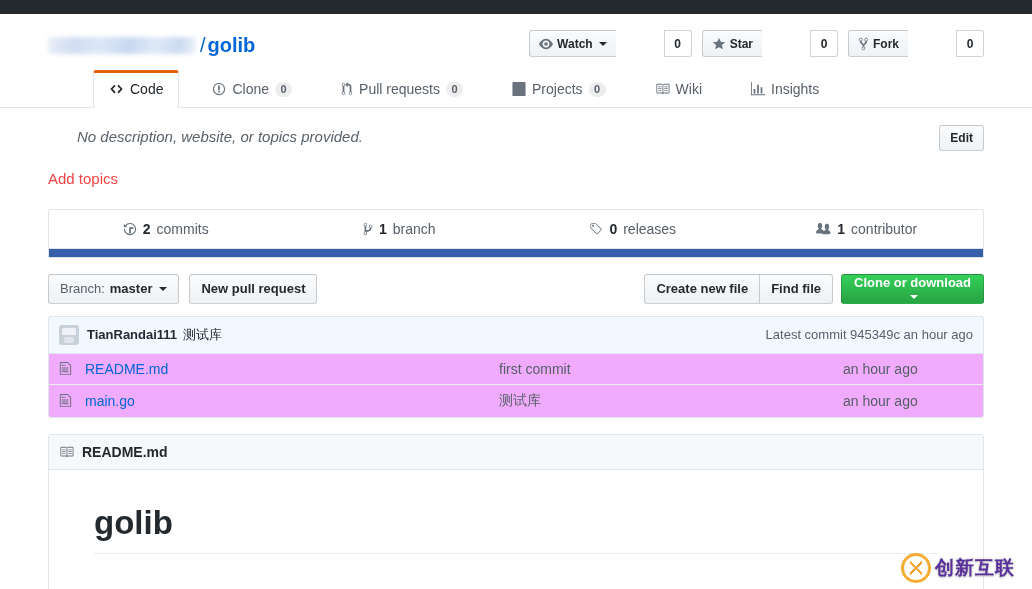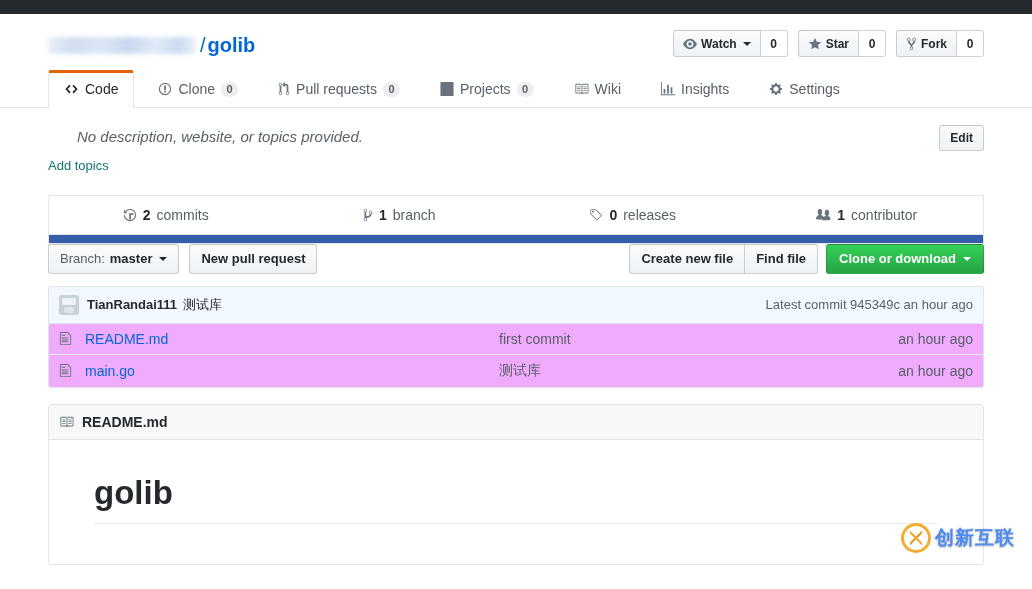--- a/index.html
+++ b/index.html
@@ -71,20 +71,21 @@
   
   .repo-actions {
     display: flex;
     gap: 10px;
     padding-top: 2px;
   }
   .btn-group {
     display: flex;
     align-items: stretch;
     border-radius: 3px;
+    gap: 48px;
   }
   .btn {
     display: inline-flex;
     align-items: center;
     gap: 4px;
     height: 27px;
     padding: 0 9px;
     font-size: 12px;
     font-weight: bold;
     color: #24292e;
@@ -128,21 +129,22 @@
 
   
   .nav-wrap {
     padding: 0 48px;
     margin-top: 13px;
     border-bottom: 1px solid #e1e4e8;
     background: #fff;
   }
   .nav {
     display: flex;
-    gap: 8px;
+    gap: 17px;
+    margin-left: 45px;
   }
   .tab {
     display: inline-flex;
     align-items: center;
     gap: 6px;
     padding: 10px 15px 11px 15px;
     font-size: 14px;
     color: #586069;
     text-decoration: none;
     border: 1px solid transparent;
@@ -188,23 +190,23 @@
   }
   .about-text {
     font-style: italic;
     color: #586069;
     font-size: 15px;
     line-height: 1.5;
     margin-left: 29px;
   }
   .add-topics {
     display: inline-block;
-    margin-top: 9px;
-    font-size: 13px;
-    color: #0f766e;
+    margin-top: 21px;
+    font-size: 15px;
+    color: #ef4444;
     text-decoration: none;
     cursor: pointer;
   }
   .edit-btn {
     position: absolute;
     right: 0;
     top: 17px;
     height: 26px;
     padding: 0 10px;
     font-size: 12px;
@@ -247,20 +249,21 @@
     display: flex;
     overflow: hidden;
     border: 1px solid #e1e4e8;
     border-top: 1px solid #e1e4e8;
     border-radius: 0;
   }
   .lang-seg { height: 100%; }
 
   
   .file-toolbar {
+    margin-top: 16px;
     display: flex;
     align-items: center;
     justify-content: space-between;
   }
   .toolbar-left { display: flex; gap: 10px; align-items: center; }
   .toolbar-right { display: flex; gap: 8px; }
   .btn-plain {
     display: inline-flex;
     align-items: center;
     gap: 5px;
@@ -297,20 +300,21 @@
     height: 30px;
     padding: 0 12px;
     font-size: 13px;
     font-weight: bold;
     color: #fff;
     background: linear-gradient(#34d058, #28a745 90%);
     border: 1px solid rgba(27,31,35,.2);
     border-radius: 3px;
     cursor: pointer;
     white-space: nowrap;
+    flex-direction: column;
   }
 
   
   .filebox {
     margin-top: 12px;
     border: 1px solid #e1e4e8;
     border-radius: 3px;
     background: #f0abfc;
     overflow: hidden;
   }
@@ -389,21 +393,20 @@
   .file-msg {
     color: #586069;
     flex: 1;
     overflow: hidden;
     text-overflow: ellipsis;
     white-space: nowrap;
     cursor: pointer;
   }
   .file-age {
     color: #586069;
-    text-align: right;
     width: 130px;
     flex: none;
     white-space: nowrap;
   }
 
   
   .readme {
     margin-top: 16px;
     border: 1px solid #e1e4e8;
     border-radius: 3px;
@@ -461,21 +464,21 @@
     position: absolute;
     left: 6px; top: 5px;
     width: 12px; height: 14px;
     background:
       linear-gradient(45deg, transparent 46%, #f5a623 46%, #f5a623 56%, transparent 56%),
       linear-gradient(-45deg, transparent 46%, #e8951a 46%, #e8951a 56%, transparent 56%);
   }
   .wm-text {
     font-size: 19px;
     font-weight: bold;
-    color: #3b82f6;
+    color: #4c1d95;
     text-shadow: 0 0 2px rgba(150,150,150,.55), 0 1px 2px rgba(120,120,120,.5);
     letter-spacing: 1px;
     white-space: nowrap;
   }
 </style>
 </head>
 <body>
 
 <div class="topbar"></div>
 
@@ -583,28 +586,20 @@
 
       <a class="tab">
         <span class="ico">
           <svg width="14" height="14" viewBox="0 0 16 16" fill="currentColor">
               <path d="M16 14v1H0V0h1v14h15zM5 13H3V8h2v5zm4 0H7V3h2v10zm4 0h-2V6h2v7z"></path>
             </svg>
         </span>
         <span>Insights</span>
       </a>
 
-      <a class="tab">
-        <span class="ico">
-          <svg width="14" height="14" viewBox="0 0 14 16" fill="currentColor">
-              <path d="M14 8.77v-1.6l-1.94-.64-.45-1.09.88-1.84-1.13-1.13-1.81.91-1.09-.45-.69-1.92h-1.6l-.63 1.94-1.11.45-1.84-.88-1.13 1.13.91 1.81-.45 1.09L0 7.23v1.59l1.94.64.45 1.09-.88 1.84 1.13 1.13 1.81-.91 1.09.45.69 1.92h1.59l.63-1.94 1.11-.45 1.84.88 1.13-1.13-.92-1.81.47-1.09L14 8.75v.02zM7 11c-1.66 0-3-1.34-3-3s1.34-3 3-3 3 1.34 3 3-1.34 3-3 3z"></path>
-            </svg>
-        </span>
-        <span>Settings</span>
-      </a>
 
     </div>
   </div>
 
   <div class="container">
 
     <div class="about">
       <div class="about-text">No description, website, or topics provided.</div>
       <a class="add-topics">Add topics</a>
       <span class="edit-btn">Edit</span>

